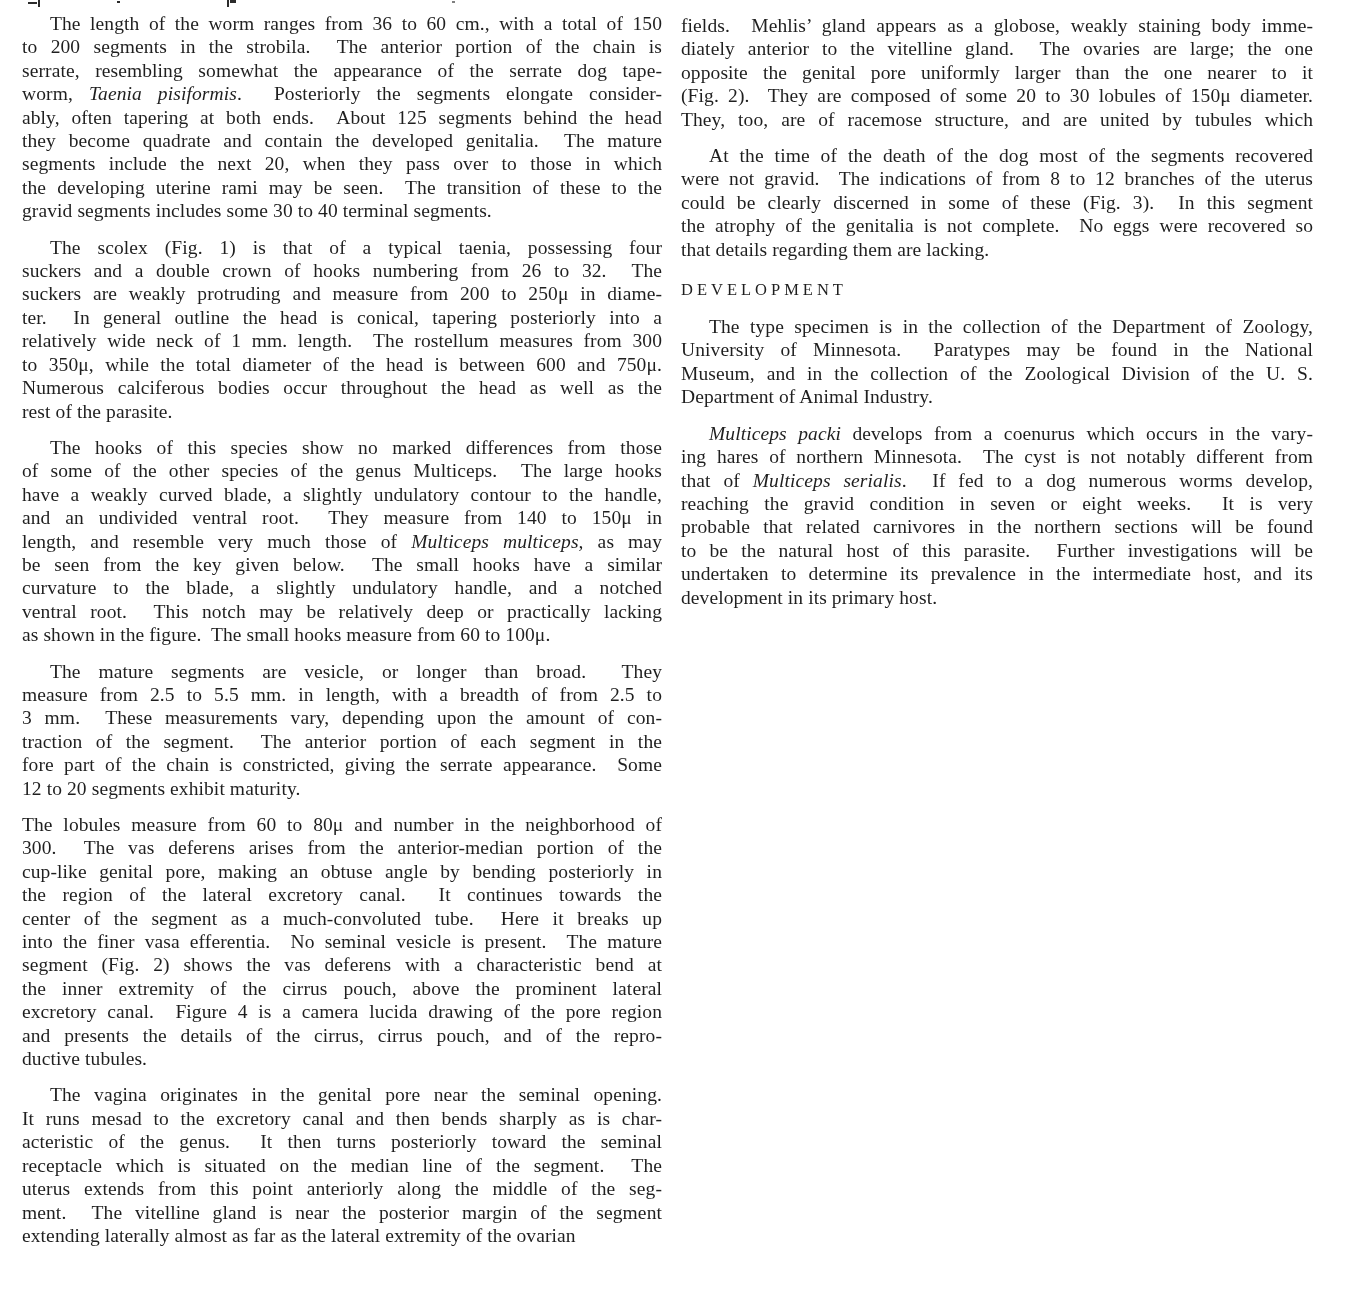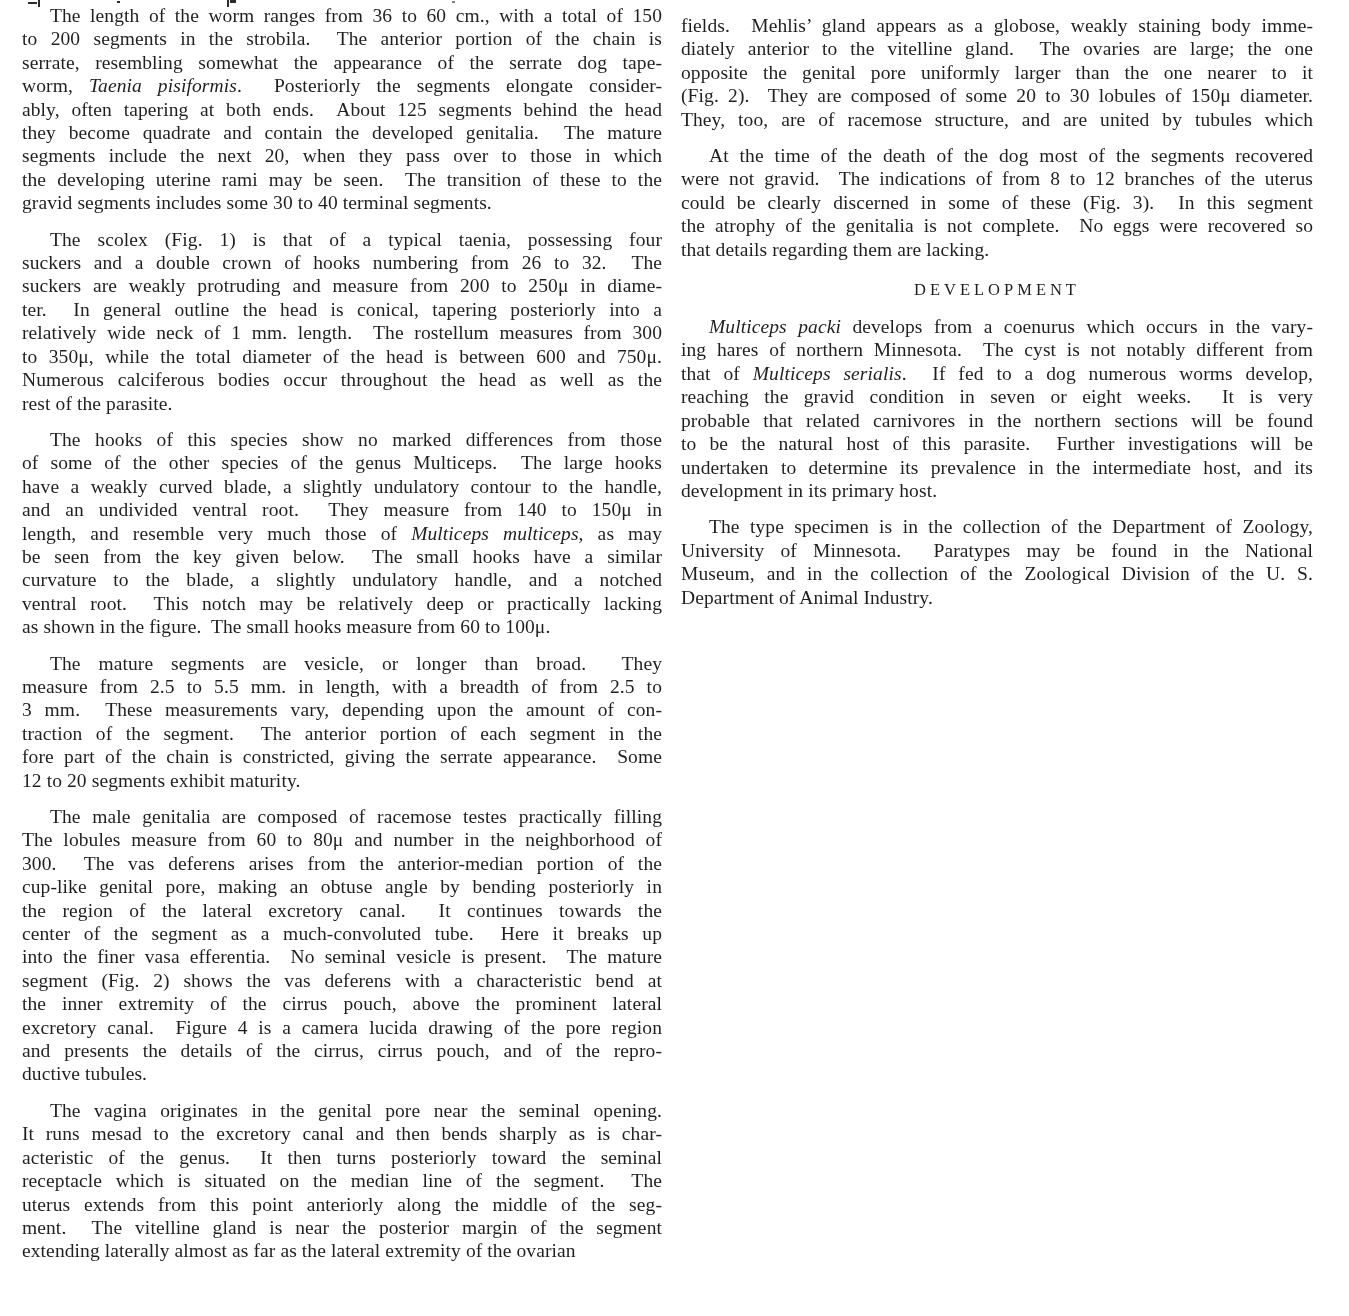--- a/index.html
+++ b/index.html
@@ -13,42 +13,42 @@
     height: 1316px;
     background: #ffffff;
     color: #1f1f1f;
     font-family: "Liberation Serif", "DejaVu Serif", serif;
     overflow: hidden;
   }
   .col {
     position: absolute;
     top: 0;
   }
-  .col-left  { left: 22px;  width: 640px; padding-top: 4px; }
+  .col-left  { left: 22px;  width: 640px; padding-top: 12px; }
   .col-right { left: 681px; width: 632px; padding-top: 14px; }
 
   .para { margin: 0 0 13px 0; }
   .para:last-child { margin-bottom: 0; }
 
   .tline {
     font-size: 19.5px;
     line-height: 23.4px;
     white-space: pre-wrap;
     text-align: justify;
     text-align-last: justify;
     text-justify: inter-word;
     letter-spacing: 0.1px;
   }
   .tline.last { text-align-last: left; }
   .tline.ind  { text-indent: 28px; }
 
   .heading {
     font-size: 16.5px;
     line-height: 20px;
-    text-align: center;
+    text-align: left;
     letter-spacing: 4px;
     margin: 19px 0 15px 0;
     font-weight: normal;
     color: #1f1f1f;
   }
 
   
   .clipped-strip {
     position: absolute;
     top: 0;
@@ -116,21 +116,20 @@
       </div>
       <div class="para">
         <div class="tline ind">The mature segments are vesicle, or longer than broad.  They</div>
         <div class="tline">measure from 2.5 to 5.5 mm. in length, with a breadth of from 2.5 to</div>
         <div class="tline">3 mm.  These measurements vary, depending upon the amount of con-</div>
         <div class="tline">traction of the segment.  The anterior portion of each segment in the</div>
         <div class="tline">fore part of the chain is constricted, giving the serrate appearance.  Some</div>
         <div class="tline last">12 to 20 segments exhibit maturity.</div>
       </div>
       <div class="para">
-        <div class="tline ind">The male genitalia are composed of racemose testes practically filling</div>
         <div class="tline">The lobules measure from 60 to 80μ and number in the neighborhood of</div>
         <div class="tline">300.  The vas deferens arises from the anterior-median portion of the</div>
         <div class="tline">cup-like genital pore, making an obtuse angle by bending posteriorly in</div>
         <div class="tline">the region of the lateral excretory canal.  It continues towards the</div>
         <div class="tline">center of the segment as a much-convoluted tube.  Here it breaks up</div>
         <div class="tline">into the finer vasa efferentia.  No seminal vesicle is present.  The mature</div>
         <div class="tline">segment (Fig. 2) shows the vas deferens with a characteristic bend at</div>
         <div class="tline">the inner extremity of the cirrus pouch, above the prominent lateral</div>
         <div class="tline">excretory canal.  Figure 4 is a camera lucida drawing of the pore region</div>
         <div class="tline">and presents the details of the cirrus, cirrus pouch, and of the repro-</div>
@@ -157,30 +156,30 @@
       </div>
       <div class="para">
         <div class="tline ind">At the time of the death of the dog most of the segments recovered</div>
         <div class="tline">were not gravid.  The indications of from 8 to 12 branches of the uterus</div>
         <div class="tline">could be clearly discerned in some of these (Fig. 3).  In this segment</div>
         <div class="tline">the atrophy of the genitalia is not complete.  No eggs were recovered so</div>
         <div class="tline last">that details regarding them are lacking.</div>
       </div>
       <div class="heading">DEVELOPMENT</div>
       <div class="para">
+        <div class="tline ind">The type specimen is in the collection of the Department of Zoology,</div>
+        <div class="tline">University of Minnesota.  Paratypes may be found in the National</div>
+        <div class="tline">Museum, and in the collection of the Zoological Division of the U. S.</div>
+        <div class="tline last">Department of Animal Industry.</div>
+      </div>
+      <div class="para">
         <div class="tline ind"><i>Multiceps packi</i> develops from a coenurus which occurs in the vary-</div>
         <div class="tline">ing hares of northern Minnesota.  The cyst is not notably different from</div>
         <div class="tline">that of <i>Multiceps serialis</i>.  If fed to a dog numerous worms develop,</div>
         <div class="tline">reaching the gravid condition in seven or eight weeks.  It is very</div>
         <div class="tline">probable that related carnivores in the northern sections will be found</div>
         <div class="tline">to be the natural host of this parasite.  Further investigations will be</div>
         <div class="tline">undertaken to determine its prevalence in the intermediate host, and its</div>
         <div class="tline last">development in its primary host.</div>
       </div>
-      <div class="para">
-        <div class="tline ind">The type specimen is in the collection of the Department of Zoology,</div>
-        <div class="tline">University of Minnesota.  Paratypes may be found in the National</div>
-        <div class="tline">Museum, and in the collection of the Zoological Division of the U. S.</div>
-        <div class="tline last">Department of Animal Industry.</div>
-      </div>
     </div>
 
 </div>
 
 </body></html>

